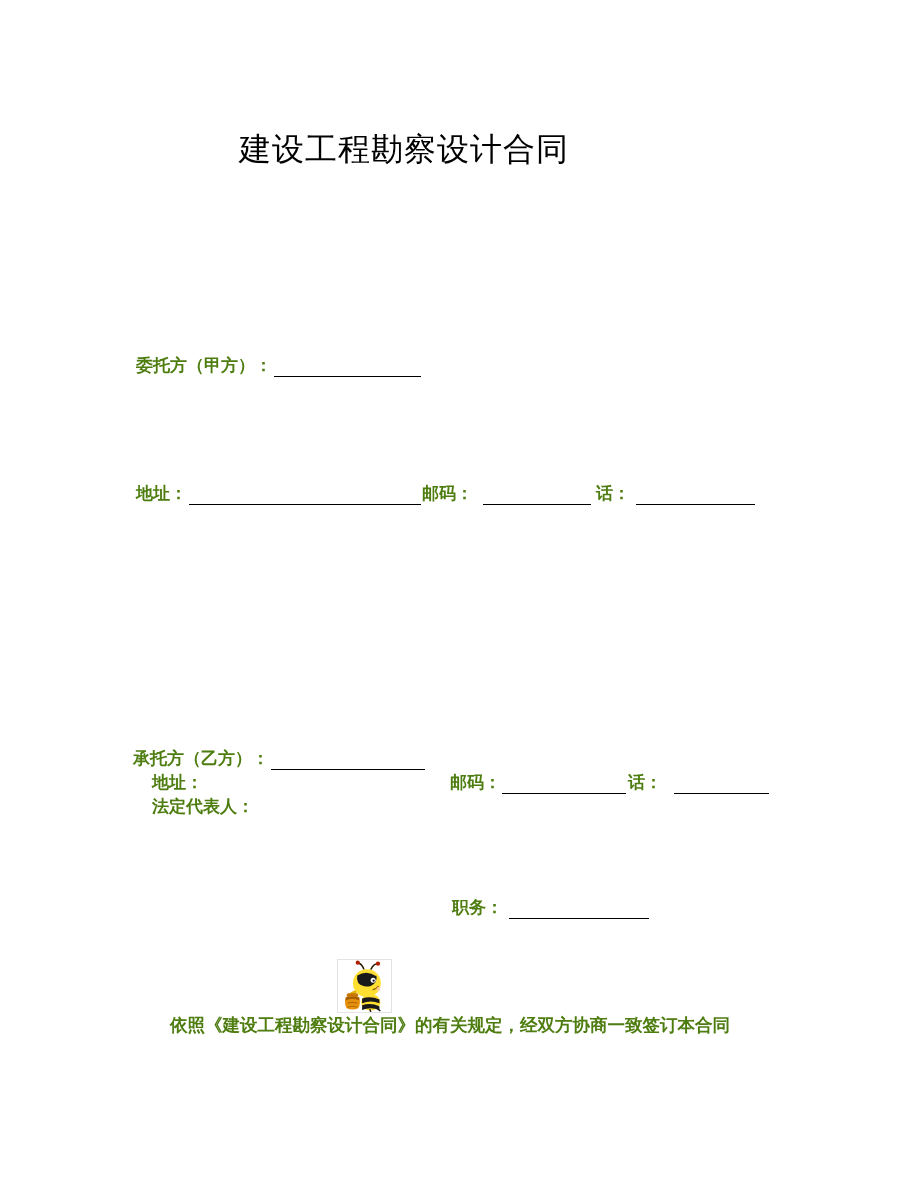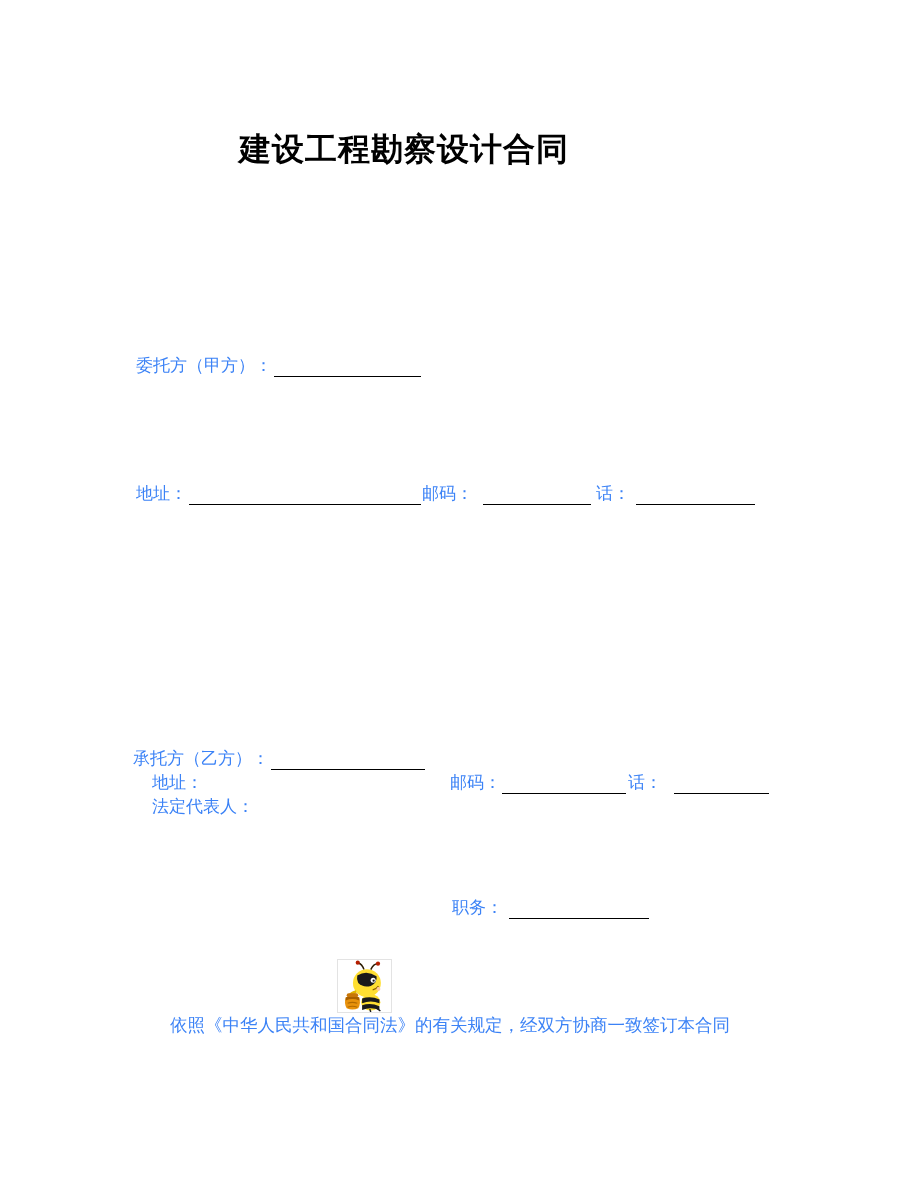--- a/index.html
+++ b/index.html
@@ -14,31 +14,31 @@
     width: 920px; height: 1192px;
     background: #ffffff;
     overflow: hidden;
   }
   .doc-title {
     position: absolute;
     top: 128px; left: 0;
     width: 808px;
     text-align: center;
     font-size: 32px;
-    font-weight: bold;
+    font-weight: normal;
     letter-spacing: 1px;
     color: #000;
   }
   .row {
     position: absolute;
     white-space: nowrap;
     font-size: 17px;
-    font-weight: normal;
+    font-weight: bold;
     line-height: 22px;
-    color: #3b82f6;
+    color: #4d7c0f;
   }
   .blank {
     display: inline-block;
     height: 19px;
     border-bottom: 1.5px solid #000;
     vertical-align: text-bottom;
     margin-bottom: -2px;
   }
   
   .r-a-name   { top: 355px; left: 136px; }
@@ -135,15 +135,15 @@
       <path d="M19 33 Q14 34 12 37" stroke="#e0b400" stroke-width="3" fill="none"></path>
 
       <path d="M8 39 q7 -3 14 0 q2 6 -1 11 q-6 3 -12 0 q-3 -5 -1 -11 z" fill="#e8920c"></path>
       <path d="M8 39 q7 -3 14 0 l0 3 q-7 -3 -14 0 z" fill="#a85f00"></path>
       <rect x="9" y="34.5" width="12" height="4" rx="2" fill="#c87608"></rect>
       <path d="M10 45 q5 -2 10 0" stroke="#b26a00" stroke-width="1.2" fill="none"></path>
       <path d="M10 49 q5 -2 10 0" stroke="#b26a00" stroke-width="1.2" fill="none"></path>
     </svg>
   </div>
 
-  <div class="row r-footer">依照《中华人民共和国合同法》的有关规定，经双方协商一致签订本合同</div>
+  <div class="row r-footer">依照《建设工程勘察设计合同》的有关规定，经双方协商一致签订本合同</div>
 
 </div>
 
 </body></html>

